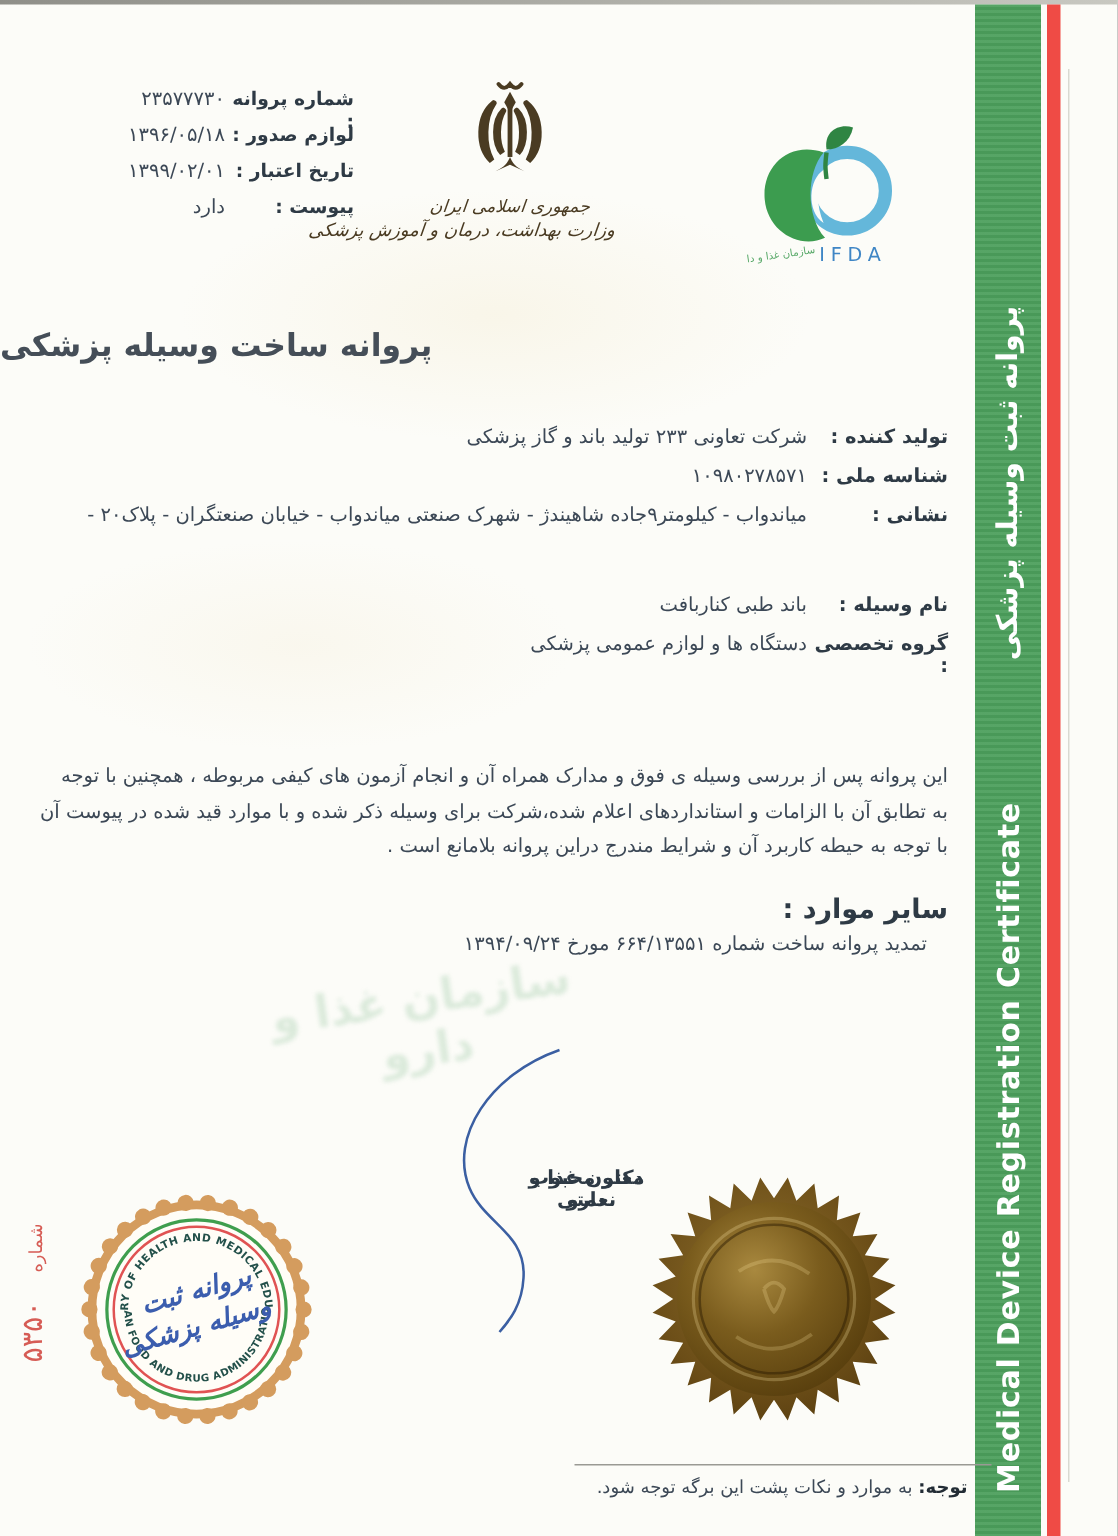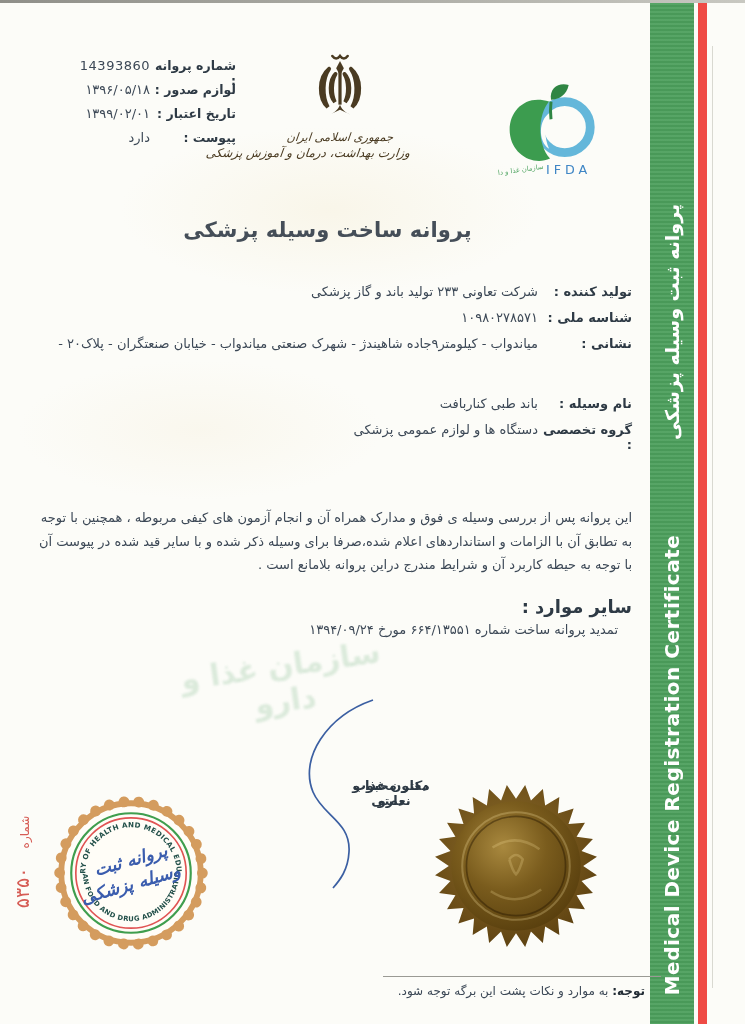--- a/index.html
+++ b/index.html
@@ -33,21 +33,21 @@
   .meta-label { width:86px; font-weight:bold; font-size:12.5px; color:#2e3a45; }
   .meta-value { font-size:13px; color:#3c4856; letter-spacing:.5px; }
 
   .emblem-wrap { position:absolute; top:52px; left:270px; width:140px; text-align:center; }
   .gov-lines { margin-top:2px; direction:rtl; color:#4a3b22; }
   .gov-line1 { font-size:11.5px; font-style:italic; transform:skewX(-6deg); }
   .gov-line2 { font-size:12px; font-style:italic; transform:skewX(-6deg); margin-top:2px; white-space:nowrap; }
 
   .ifda-wrap { position:absolute; top:82px; left:498px; width:108px; }
 
-  .doc-title { position:absolute; top:218px; left:0; width:655px; text-align:center;
+  .doc-title { position:absolute; top:218px; left:0; width:655px; text-align:left;
     font-size:21px; font-weight:bold; color:#454e58; letter-spacing:.5px; }
 
   
   .fields-main { position:absolute; top:284px; left:36px; width:596px; direction:rtl; }
   .fields-device { position:absolute; top:396px; left:36px; width:596px; direction:rtl; }
   .f-row { display:flex; align-items:baseline; min-height:26px; }
   .f-label { width:94px; flex:0 0 94px; font-weight:bold; font-size:13px; color:#2e3a45; }
   .f-value { font-size:13px; color:#3c4856; }
 
   .body-par { position:absolute; top:506px; left:36px; width:596px; direction:rtl;
@@ -96,21 +96,21 @@
   <div>
     <div class="banner-green"></div>
     <div class="banner-red"></div>
     <div class="banner-fa">پروانه ثبت وسیله پزشکی</div>
     <div class="banner-en">Medical Device Registration Certificate</div>
   </div>
 
   <div class="meta-box">
     <div class="meta-row">
       <span class="meta-label">شماره پروانه :</span>
-      <span class="meta-value">14393860</span>
+      <span class="meta-value">۲۳۵۷۷۷۳۰</span>
     </div>
     <div class="meta-row">
       <span class="meta-label">لوازم صدور :</span>
       <span class="meta-value">۱۳۹۶/۰۵/۱۸</span>
     </div>
     <div class="meta-row">
       <span class="meta-label">تاریخ اعتبار :</span>
       <span class="meta-value">۱۳۹۹/۰۲/۰۱</span>
     </div>
     <div class="meta-row">
@@ -175,21 +175,21 @@
       <span class="f-value">باند طبی کناربافت</span>
     </div>
     <div class="f-row">
       <span class="f-label">گروه تخصصی :</span>
       <span class="f-value">دستگاه ها و لوازم عمومی پزشکی</span>
     </div>
   </div>
 
   <div class="body-par">
     <div class="line">این پروانه پس از بررسی وسیله ی فوق و مدارک همراه آن و انجام آزمون های کیفی مربوطه ، همچنین با توجه</div>
-    <div class="line">به تطابق آن با الزامات و استانداردهای اعلام شده،صرفا برای وسیله ذکر شده و با سایر قید شده در پیوست آن</div>
+    <div class="line">به تطابق آن با الزامات و استانداردهای اعلام شده،شرکت برای وسیله ذکر شده و با موارد قید شده در پیوست آن</div>
     <div class="line">با توجه به حیطه کاربرد آن و شرایط مندرج دراین پروانه بلامانع است .</div>
   </div>
 
   <div class="other-label">سایر موارد :</div>
   <div class="other-value">تمدید پروانه ساخت شماره ۶۶۴/۱۳۵۵۱ مورخ ۱۳۹۴/۰۹/۲۴</div>
 
   <div class="watermark">سازمان غذا و دارو</div>
 
   <svg class="sig-svg" width="170" height="205" viewBox="0 0 170 205">
     <path d="M 80,12 C 34,28 6,70 20,104 C 30,128 58,134 56,164 C 55,182 47,192 40,200" fill="none" stroke="#3b5fa2" stroke-width="1.7"></path>

